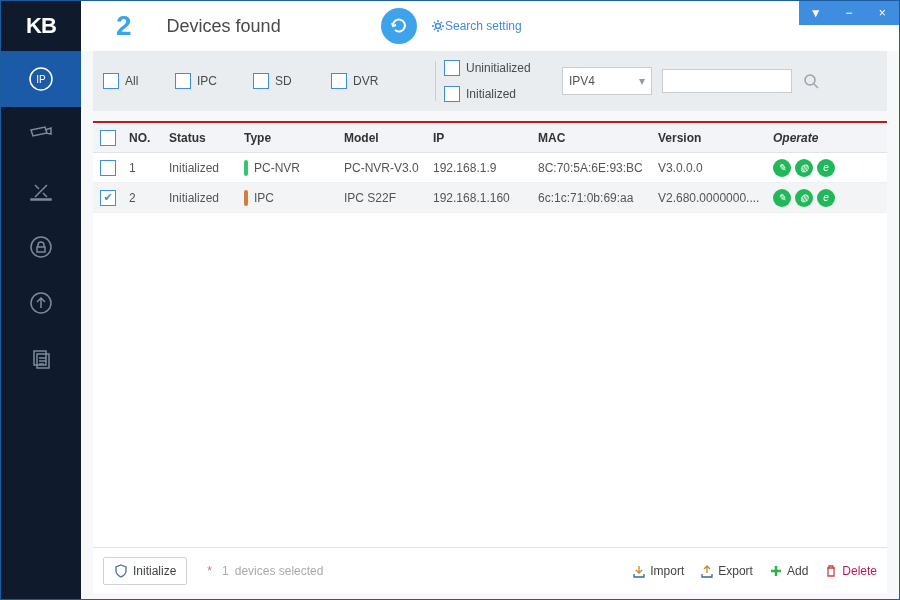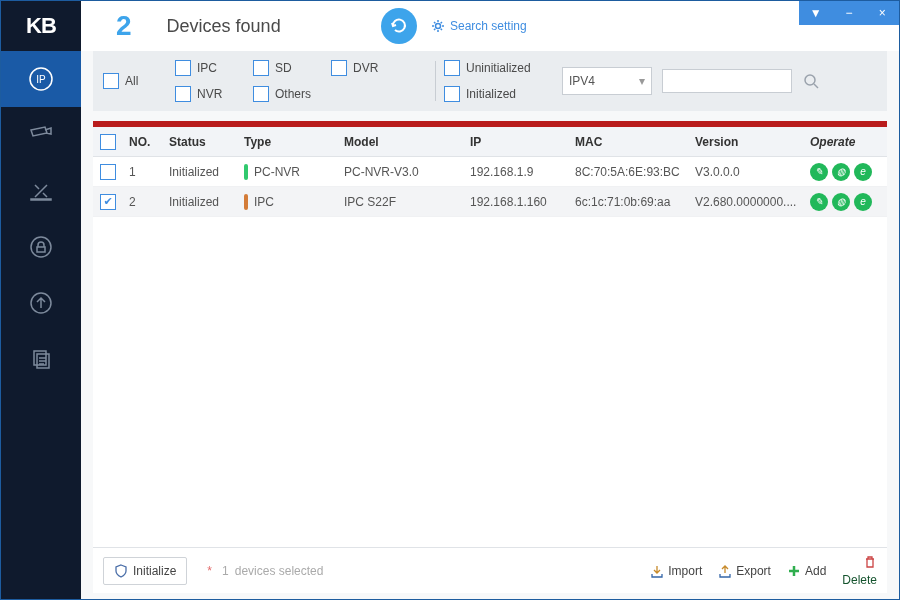--- a/index.html
+++ b/index.html
@@ -9,56 +9,56 @@
   .logo { width:100%; height:50px; display:flex; align-items:center; justify-content:center; color:#fff; font-size:22px; font-weight:bold; letter-spacing:-1px; }
   .nav-item { width:100%; height:56px; display:flex; align-items:center; justify-content:center; cursor:pointer; }
   .nav-item.active { background:#1a5aa6; }
   .nav-item svg { stroke:#7d8a9c; fill:none; stroke-width:1.5; }
   .nav-item.active svg { stroke:#fff; }
   .main { flex:1; display:flex; flex-direction:column; background:#f7f8f9; }
   .titlebar { height:50px; display:flex; align-items:center; padding-left:35px; position:relative; background:#fff; }
   .big-num { color:#3da4eb; font-size:28px; font-weight:bold; margin-right:35px; }
   .title-text { color:#4a4a4a; font-size:18px; }
   .refresh-circle { position:absolute; left:300px; width:36px; height:36px; border-radius:50%; background:#3da4eb; display:flex; align-items:center; justify-content:center; }
-  .search-setting { position:absolute; left:350px; display:flex; align-items:center; color:#3f8de0; font-size:12px; cursor:pointer; gap:5px; }
+  .search-setting { position:absolute; left:350px; display:flex; align-items:center; color:#3f8de0; font-size:12px; cursor:pointer; }
   .win-buttons { position:absolute; right:0; top:0; width:100px; height:24px; background:#3f8de0; display:flex; align-items:center; justify-content:space-around; }
   .win-btn { color:#fff; font-size:12px; cursor:pointer; width:20px; text-align:center; }
   .filterbar { height:60px; margin:0 12px; background:#eaedf0; display:flex; align-items:center; padding:0 10px; font-size:12px; color:#4a4a4a; }
   .chk-outer { width:16px; height:16px; border:1px solid #3f8de0; display:inline-flex; align-items:center; justify-content:center; margin-right:6px; background:#fff; }
   .chk-outer.checked::after { content:"✔"; color:#3f8de0; font-size:11px; }
   .filter-group { display:flex; flex-direction:column; gap:10px; margin-right:18px; }
   .filter-row { display:flex; align-items:center; }
   .filter-item { display:flex; align-items:center; width:78px; }
   .vsep { width:1px; height:40px; background:#c8cdd3; margin:0 8px; }
   .select-box { width:90px; height:24px; border:1px solid #c8cdd3; background:#fff; display:flex; align-items:center; justify-content:space-between; padding:13px 6px; margin-right:10px; color:#555; }
   .search-input { width:130px; height:24px; border:1px solid #c8cdd3; background:#fff; margin-right:8px; }
   .search-icon-btn { width:22px; height:22px; display:flex; align-items:center; justify-content:center; cursor:pointer; }
-  .table-wrap { flex:1; margin:10px 12px 0 12px; background:#fff; border-top:6px solid #b91c1c; overflow:auto; }
+  .table-wrap { flex:1; margin:10px 12px 0 12px; background:#fff; border-top:2px solid #b91c1c; overflow:auto; }
   .thead, .trow { display:flex; align-items:center; height:30px; font-size:12px; }
   .thead { background:#f2f4f7; color:#333; font-weight:bold; border-bottom:1px solid #e0e3e7; padding-right:6px; }
   .trow { border-bottom:1px solid #f0f1f3; color:#555; padding-right:6px; }
   .trow.alt { background:#f3f4f6; }
   .col-chk{width:36px; display:flex; justify-content:center;}
   .col-no{width:40px;}
   .col-status{width:75px;}
   .col-type{width:100px; display:flex; align-items:center; gap:6px;}
-  .col-model{width:126px;}
+  .col-model{width:89px;}
   .col-ip{width:105px;}
   .col-mac{width:120px;}
   .col-ver{width:115px; white-space:nowrap; overflow:hidden; text-overflow:ellipsis;}
   .col-op{flex:1; display:flex; gap:4px;font-style:italic;}
   .type-bar { width:4px; height:16px; border-radius:2px; }
   .op-circle { width:18px; height:18px; border-radius:50%; background:#21b85a; display:flex; align-items:center; justify-content:center; color:#fff; font-size:10px; cursor:pointer; }
   .footer { height:46px; margin:0 12px 6px 12px; background:#fff; border-top:1px solid #e0e3e7; display:flex; align-items:center; padding:4px 10px; font-size:12px; }
   .fbtn { height:28px; border:1px solid #cfd3d8; background:#fff; border-radius:2px; display:flex; align-items:center; padding:0 10px; margin-right:10px; cursor:pointer; color:#444; gap:5px; }
   .status-text { color:#aaa; margin-left:6px; }
   .asterisk { color:#e36b6b; margin:0 4px 0 10px; }
   .spacer { flex:1; }
   .flink { display:flex; align-items:flex-end; gap:4px; margin-left:16px; cursor:pointer; color:#444; }
-  .flink.del { color:#14532d;flex-direction:column; }
+  .flink.del { color:#be185d; }
 </style>
 </head>
 <body>
 
 <div class="app">
   <div class="sidebar">
     <div class="logo">KB</div>
     <div class="nav-item active">
       <svg width="28" height="28" viewBox="0 0 28 28">
           <circle cx="14" cy="14" r="11"></circle>
@@ -130,30 +130,20 @@
               <span class="chk-outer"></span>
               <span>IPC</span>
             </div>
           <div class="filter-item">
               <span class="chk-outer"></span>
               <span>SD</span>
             </div>
           <div class="filter-item">
               <span class="chk-outer"></span>
               <span>DVR</span>
-            </div>
-        </div>
-        <div class="filter-row">
-          <div class="filter-item">
-              <span class="chk-outer"></span>
-              <span>NVR</span>
-            </div>
-          <div class="filter-item">
-              <span class="chk-outer"></span>
-              <span>Others</span>
             </div>
         </div>
       </div>
       <span class="vsep"></span>
       <div class="filter-group">
         <div class="filter-row">
             <div class="filter-item" style="width:100px">
               <span class="chk-outer"></span>
               <span>Uninitialized</span>
             </div>

